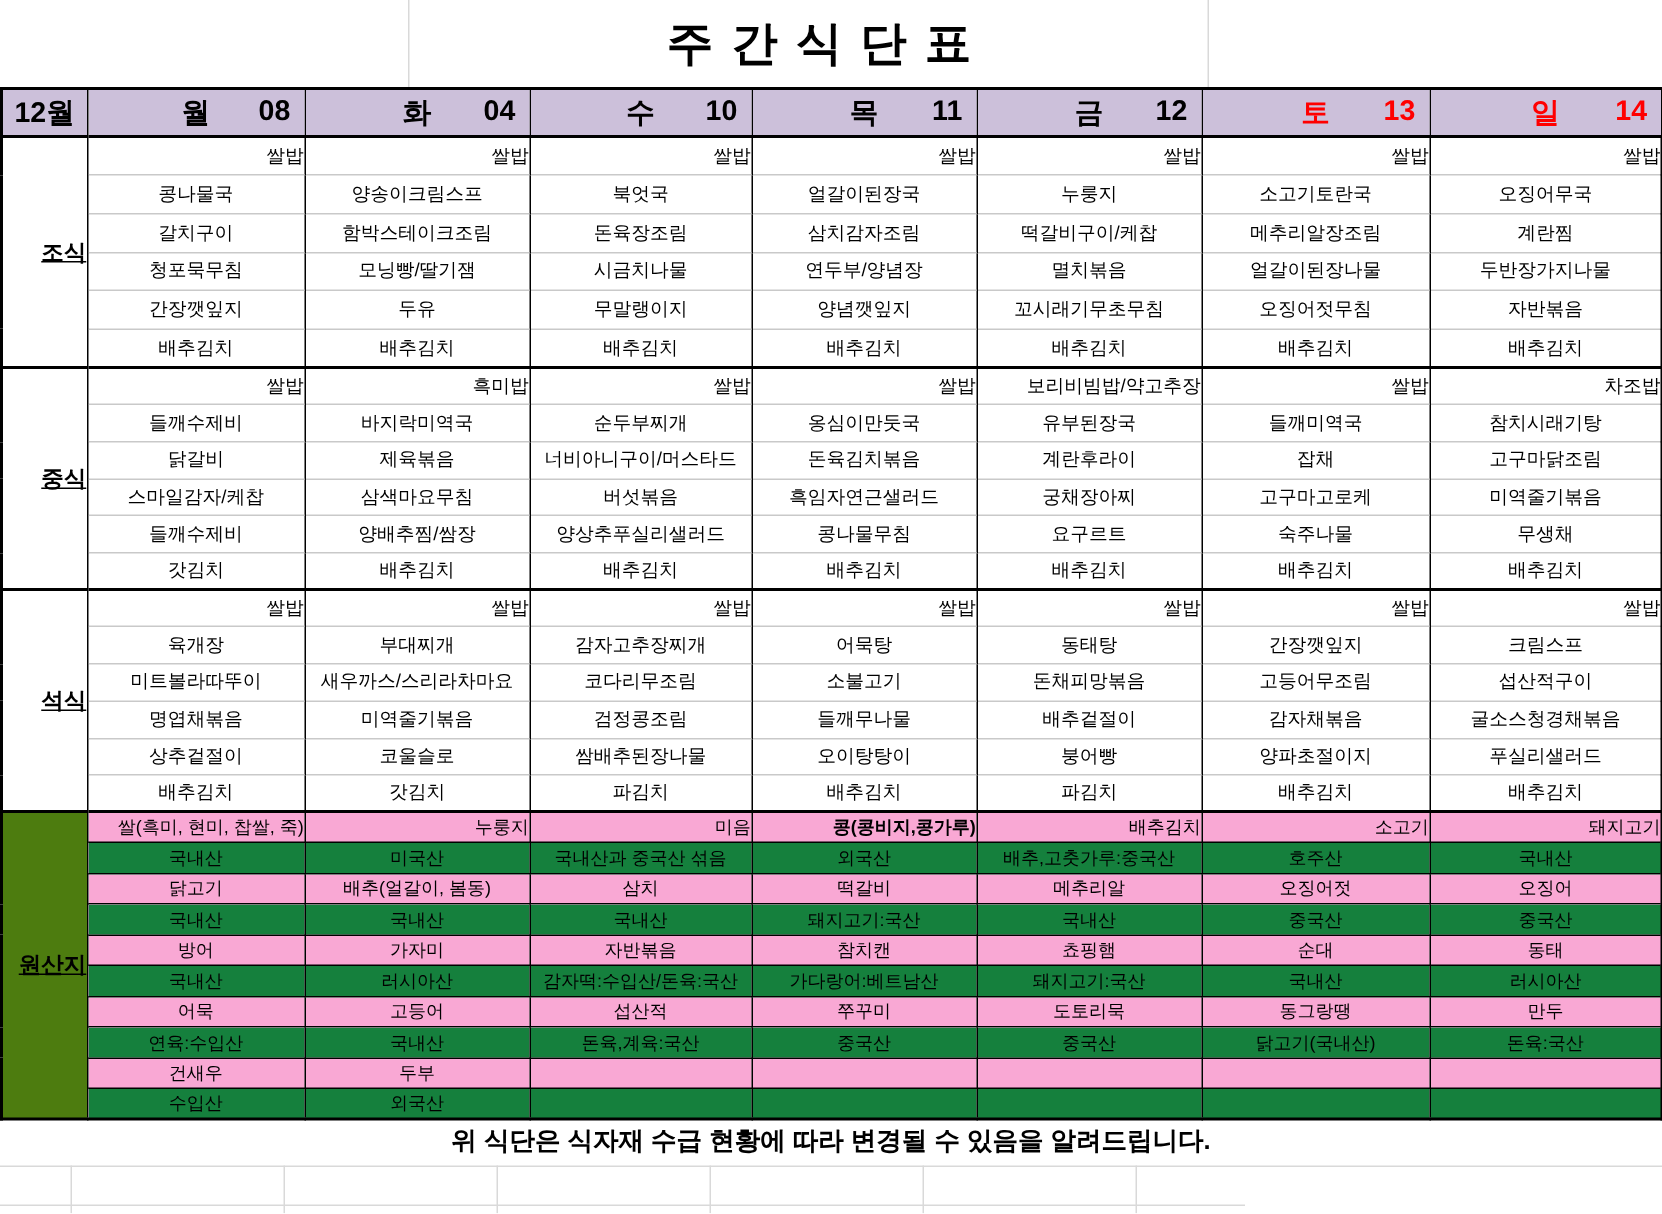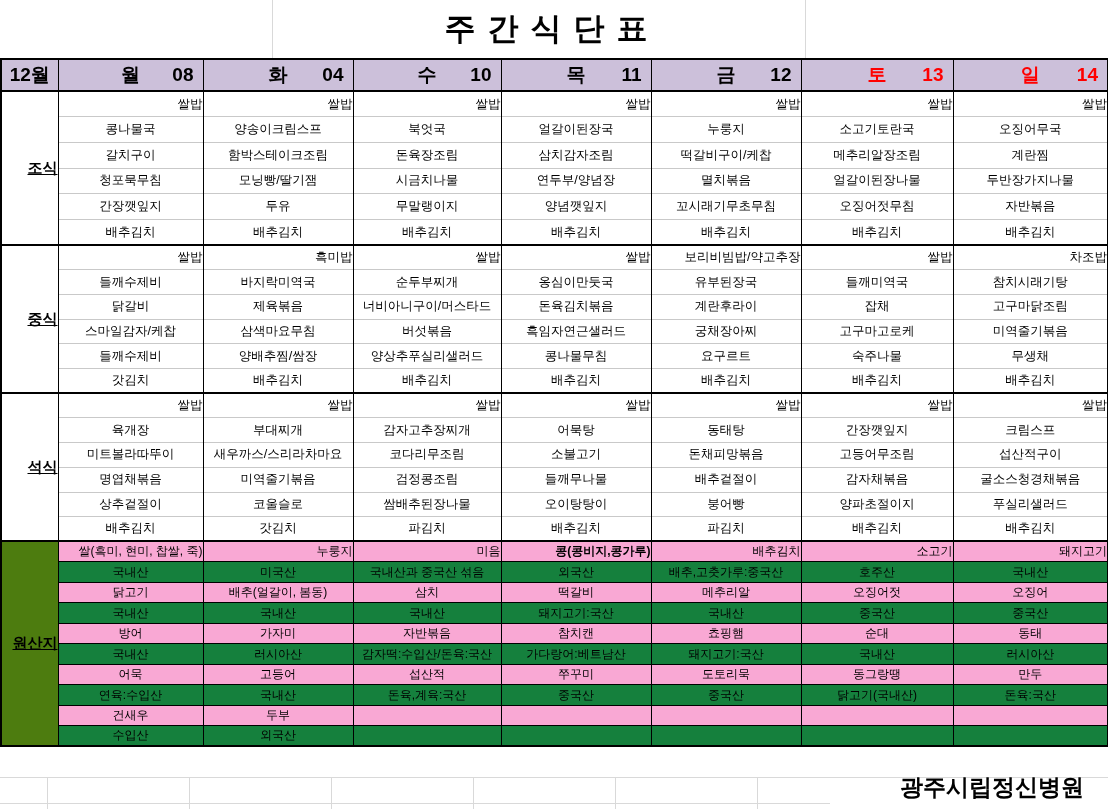--- a/index.html
+++ b/index.html
@@ -389,24 +389,24 @@
           <td class="origin-src">외국산</td>
           <td class="origin-src"></td>
           <td class="origin-src"></td>
           <td class="origin-src"></td>
           <td class="origin-src"></td>
           <td class="origin-src"></td>
         </tr>
       </tbody>
     </table>
 
+  <div class="notice">위 식단은 식자재 수급 현황에 따라 변경될 수 있음을 알려드립니다.</div>
 
   <div class="faint-h" style="left:0;top:777px;width:1108px;"></div>
   <div class="faint-h" style="left:0;top:803px;width:830px;"></div>
   <div class="faint-v" style="left:47px;top:777px;height:32px;"></div>
   <div class="faint-v" style="left:189px;top:777px;height:32px;"></div>
   <div class="faint-v" style="left:331px;top:777px;height:32px;"></div>
   <div class="faint-v" style="left:473px;top:777px;height:32px;"></div>
   <div class="faint-v" style="left:615px;top:777px;height:32px;"></div>
   <div class="faint-v" style="left:757px;top:777px;height:32px;"></div>
 
-  <div class="hospital">광주시립정신병원</div>
 </div>
 
 </body></html>

